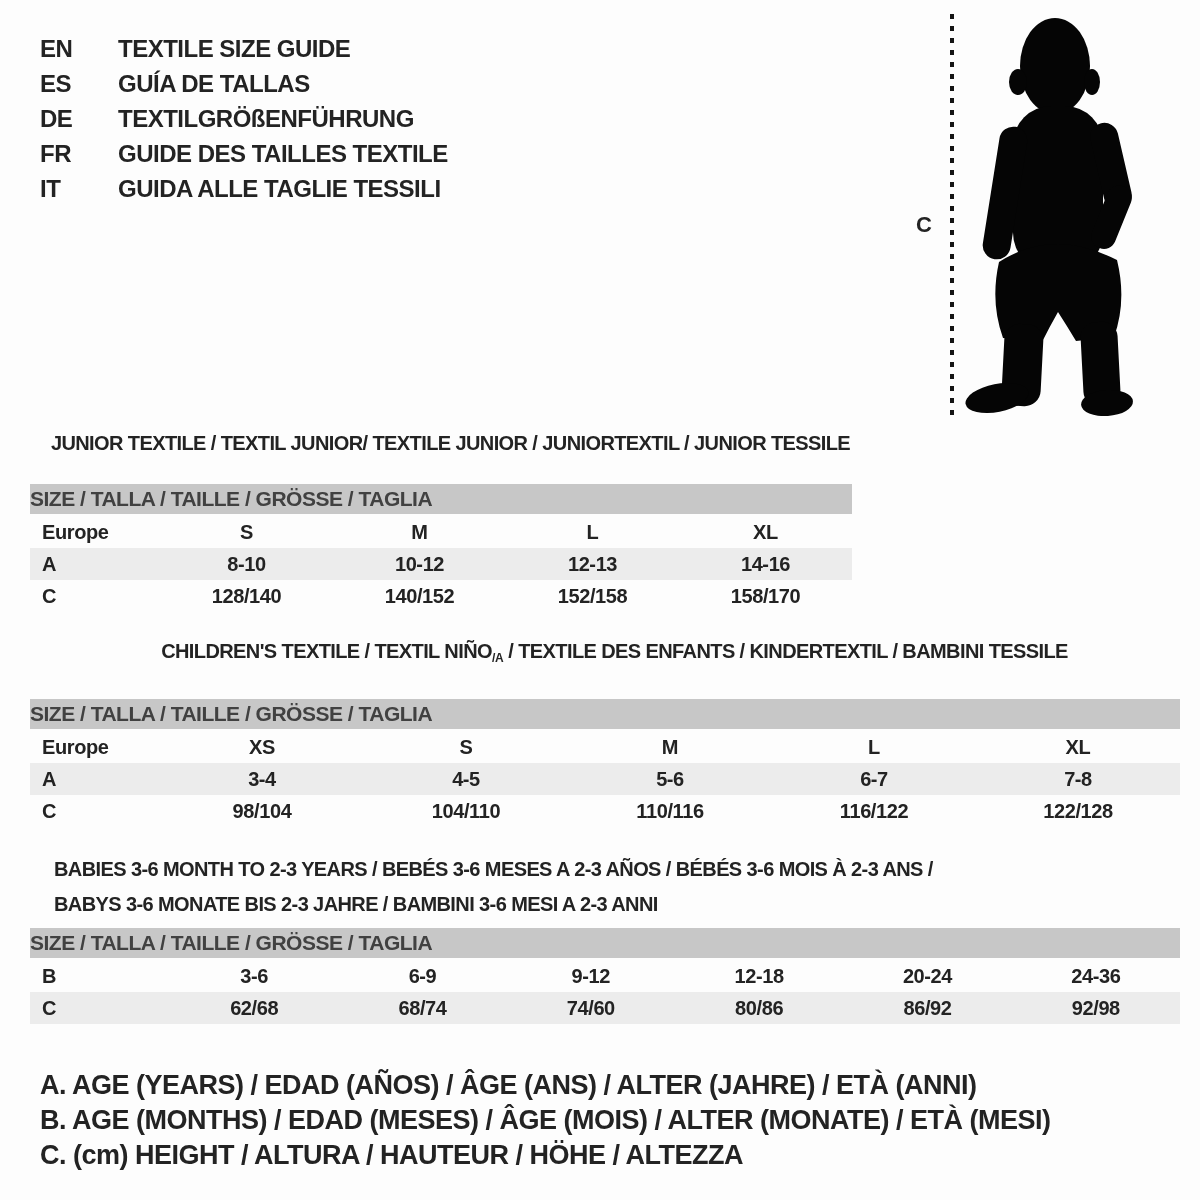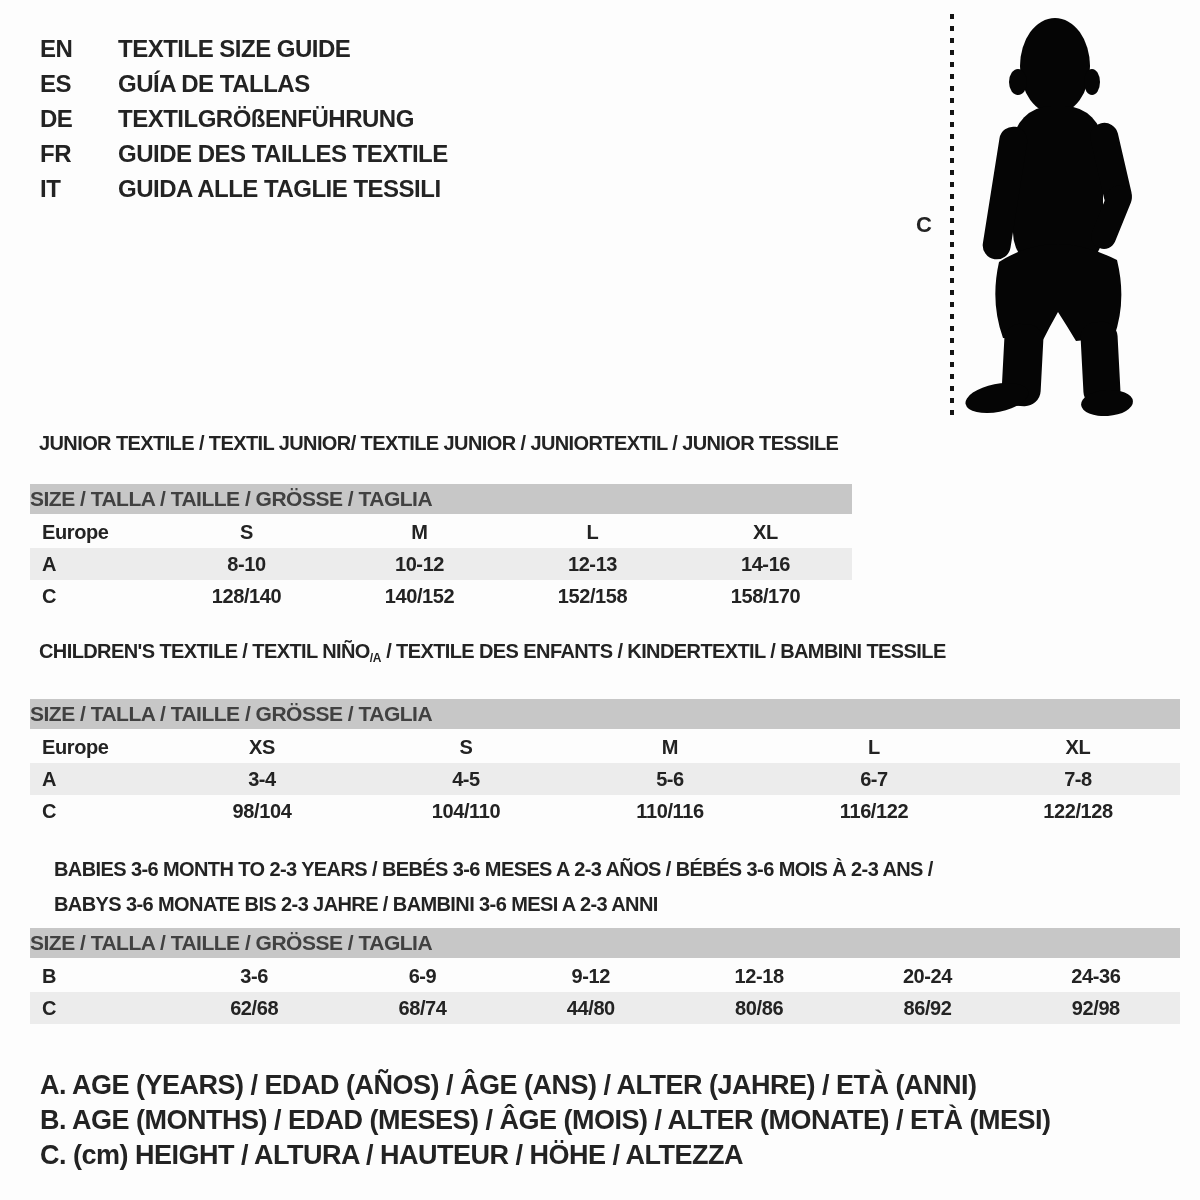--- a/index.html
+++ b/index.html
@@ -20,21 +20,21 @@
   .measure-line { position:absolute; left:948px; top:14px; width:8px; height:404px; }
   .figure-label { position:absolute; left:916px; top:212px; font-size:22px; }
   .silhouette { position:absolute; left:963px; top:14px; width:176px; height:406px; }
 
   
   .section { position:absolute; left:30px; }
   .sec-junior   { top:432px; width:822px; }
   .sec-children { top:640px; width:1150px; }
   .sec-babies   { top:852px; width:1150px; }
 
-  .section-title { font-size:20px; line-height:22px; letter-spacing:-0.6px; margin-left:9px; white-space:nowrap; }
+  .section-title { font-size:20px; line-height:22px; letter-spacing:-0.6px; margin-left:19px; white-space:nowrap;text-align:center; }
   .title-sub { font-size:12px; vertical-align:-4px; letter-spacing:-0.3px; }
   .babies-title-line { font-size:20px; line-height:35px; letter-spacing:-0.6px; margin-left:24px; white-space:nowrap; }
 
   .size-bar {
     margin-top:30px; height:30px; background:#c7c7c7; color:#414141;
     font-size:21px; line-height:30px; padding-left:0; letter-spacing:-0.5px;
   }
   .sec-babies .size-bar { margin-top:6px; }
 
   table.size-table { width:100%; border-collapse:collapse; table-layout:fixed; margin-top:2px; }
@@ -195,21 +195,21 @@
         <td>6-9</td>
         <td>9-12</td>
         <td>12-18</td>
         <td>20-24</td>
         <td>24-36</td>
       </tr>
       <tr class="alt">
         <td class="rowlabel">C</td>
         <td>62/68</td>
         <td>68/74</td>
-        <td>44/80</td>
+        <td>74/60</td>
         <td>80/86</td>
         <td>86/92</td>
         <td>92/98</td>
       </tr>
     </tbody>
       </table>
   </div>
 
   <div class="footnotes">
     <div class="footnote">A. AGE (YEARS) / EDAD (AÑOS) / ÂGE (ANS) / ALTER (JAHRE) / ETÀ (ANNI)</div>

